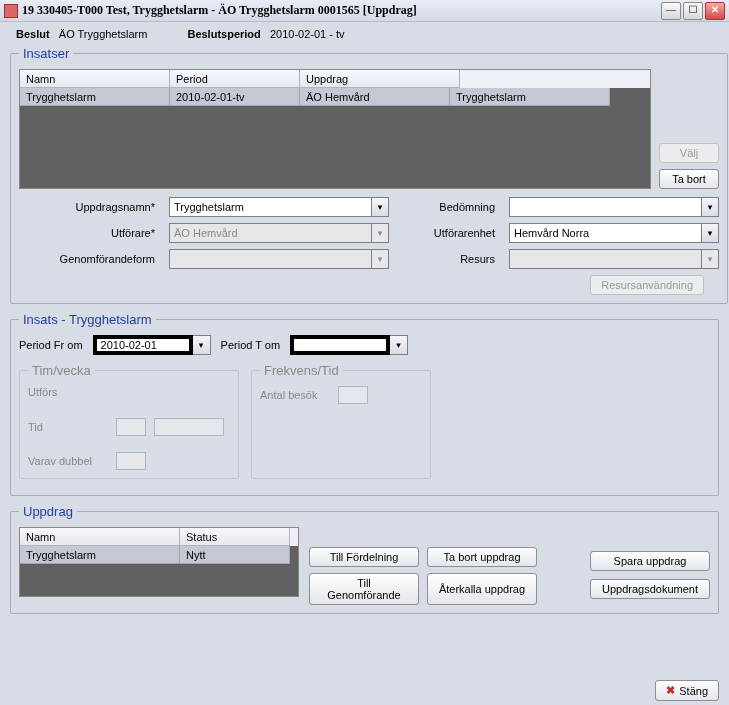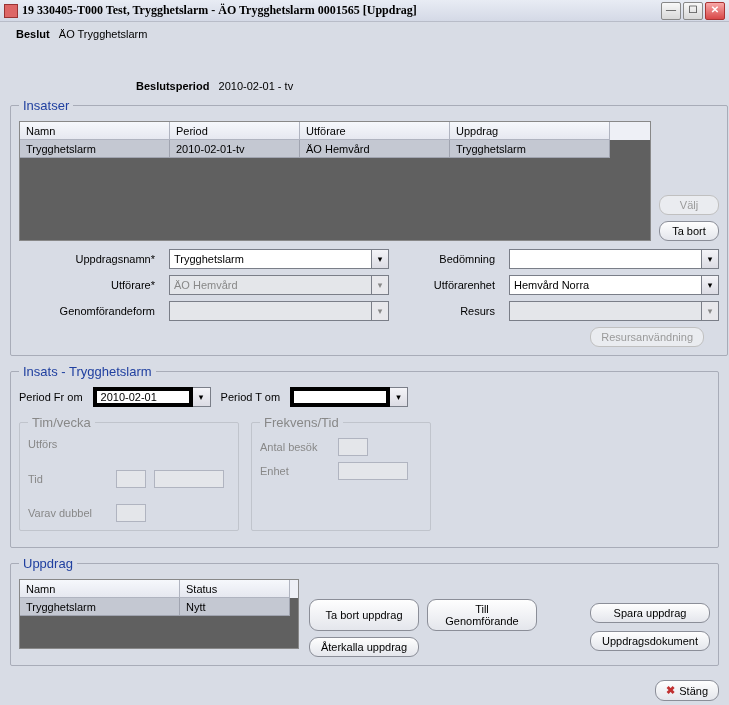--- a/index.html
+++ b/index.html
@@ -38,21 +38,21 @@
     border: 1px solid #888;
     background: linear-gradient(#f8f8f8, #d8d8d8);
     font-size: 10px;
     line-height: 14px;
     text-align: center;
     cursor: pointer;
     border-radius:2px;
   }
   .win-btn.close { background: linear-gradient(#f8a8a8, #d84848); color:#fff; border-color:#a33; font-weight:bold;}
   .content { padding: 6px 10px 4px 10px; background:#d8dce5; height: calc(100% - 22px); position:relative;}
-  .top-row { display: flex; gap: 40px; margin-bottom: 6px; padding-left:6px;flex-direction:column;}
+  .top-row { display: flex; gap: 40px; margin-bottom: 6px; padding-left:6px;}
   .top-row .lbl { font-weight: bold; }
   fieldset {
     border: 1px solid #a8acb8;
     margin: 0 0 8px 0;
     padding: 8px;
     background: #d8dce5;
     border-radius:2px;
   }
   fieldset > legend {
     color: #2040a0;
@@ -85,21 +85,21 @@
   }
   .grid-insatser { height: 120px; }
   .grid-side-btns {
     display:flex;flex-direction:column;gap:6px;
     justify-content:flex-end;
     padding-left:8px;
   }
   .btn {
     background: linear-gradient(#fefefe, #e4e6ec);
     border: 1px solid #8b8e98;
-    border-radius: 9px;
+    border-radius: 3px;
     padding: 3px 10px;
     font-family: inherit;
     font-size: 11px;
     cursor: pointer;
     min-width: 60px;
     text-align:center;
   }
   .btn:disabled, .btn.disabled {
     color: #9a9a9a;
     border-color:#c0c0c0;
@@ -161,31 +161,30 @@
     <div class="win-buttons">
       <div class="win-btn">—</div>
       <div class="win-btn">☐</div>
       <div class="win-btn close">✕</div>
     </div>
   </div>
 
   <div class="content">
     <div class="top-row">
       <div><span class="lbl">Beslut</span>&nbsp;&nbsp;&nbsp;<span>ÄO Trygghetslarm</span></div>
-      <div style="margin-left:120px;"><span class="lbl">Beslutsperiod</span>&nbsp;&nbsp;&nbsp;<span>2010-02-01 - tv</span></div>
+      <div style=""><span class="lbl">Beslutsperiod</span>&nbsp;&nbsp;&nbsp;<span>2010-02-01 - tv</span></div>
     </div>
 
     <fieldset>
       <legend>Insatser</legend>
       <div class="insatser-wrap">
         <div class="grid grid-insatser" style="flex:1;">
           <div class="grid-head">
             <div class="cell" style="width:150px">Namn</div>
             <div class="cell" style="width:130px">Period</div>
-            <div class="cell" style="width:150px">Utförare</div>
             <div class="cell" style="width:160px">Uppdrag</div>
           </div>
           <div class="grid-row">
             <div class="cell" style="width:150px">Trygghetslarm</div>
             <div class="cell" style="width:130px">2010-02-01-tv</div>
             <div class="cell" style="width:150px">ÄO Hemvård</div>
             <div class="cell" style="width:160px">Trygghetslarm</div>
           </div>
         </div>
         <div class="grid-side-btns">
@@ -266,42 +265,39 @@
             <span class="small-box"></span>
           </div>
         </fieldset>
 
         <fieldset class="disabled-group" style="width:180px">
           <legend>Frekvens/Tid</legend>
           <div style="display:flex;align-items:center;gap:8px;margin-bottom:6px;">
             <span class="ilabel" style="width:70px">Antal besök</span>
             <span class="small-box"></span>
           </div>
-          <div style="display:flex;align-items:center;gap:8px;">
-            <span class="ilabel" style="width:70px">Enhet</span>
-            <span class="med-box"></span>
-          </div>
         </fieldset>
       </div>
     </fieldset>
 
     <fieldset>
       <legend>Uppdrag</legend>
       <div class="uppdrag-row">
         <div class="grid" style="width:280px;height:70px;">
           <div class="grid-head">
             <div class="cell" style="width:160px">Namn</div>
             <div class="cell" style="width:110px">Status</div>
           </div>
           <div class="grid-row">
             <div class="cell" style="width:160px">Trygghetslarm</div>
             <div class="cell" style="width:110px">Nytt</div>
           </div>
         </div>
         <div class="btn-grid" style="margin-top:20px;">
+          <button class="btn" style="width:110px">Till Fördelning</button>
           <button class="btn" style="width:110px">Ta bort uppdrag</button>
           <button class="btn" style="width:110px">Till Genomförande</button>
           <button class="btn" style="width:110px">Återkalla uppdrag</button>
         </div>
         <div class="rightcol">
           <button class="btn" style="width:120px">Spara uppdrag</button>
           <button class="btn" style="width:120px">Uppdragsdokument</button>
         </div>
       </div>
     </fieldset>

